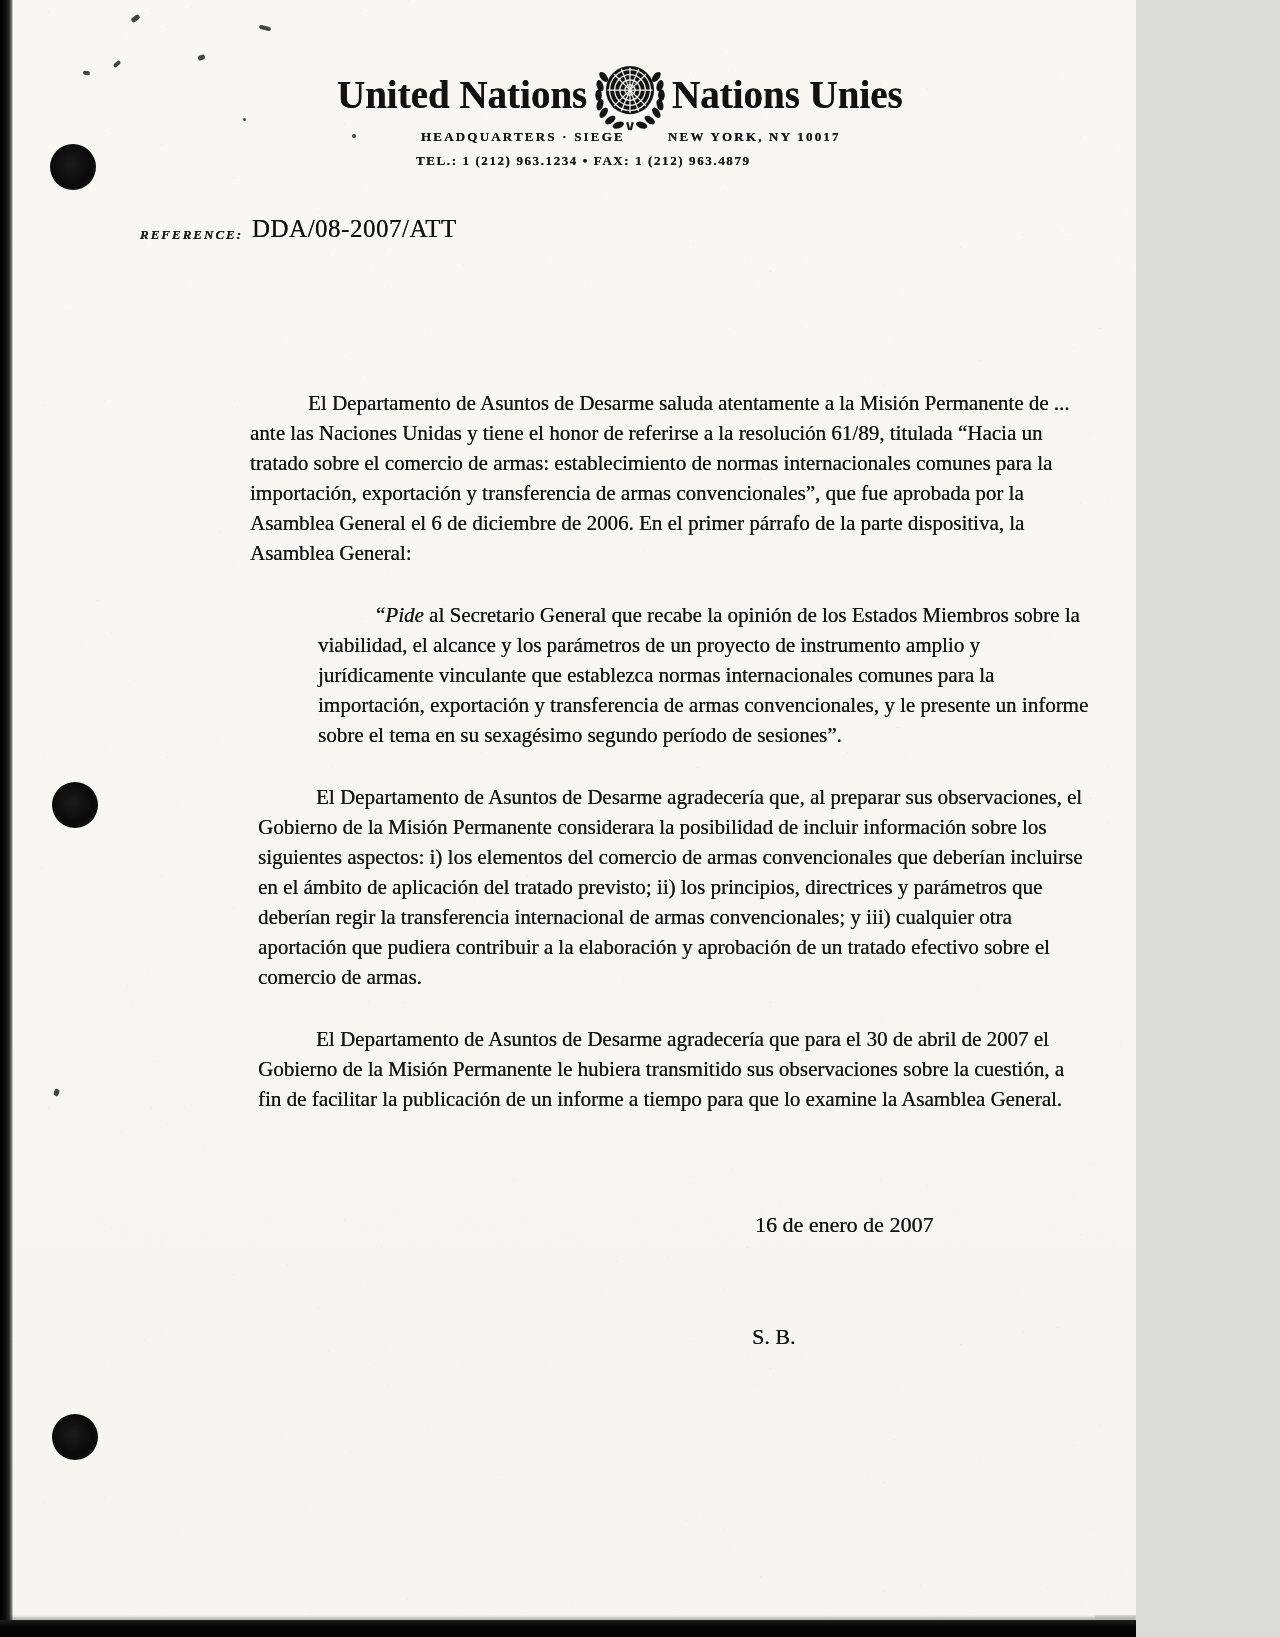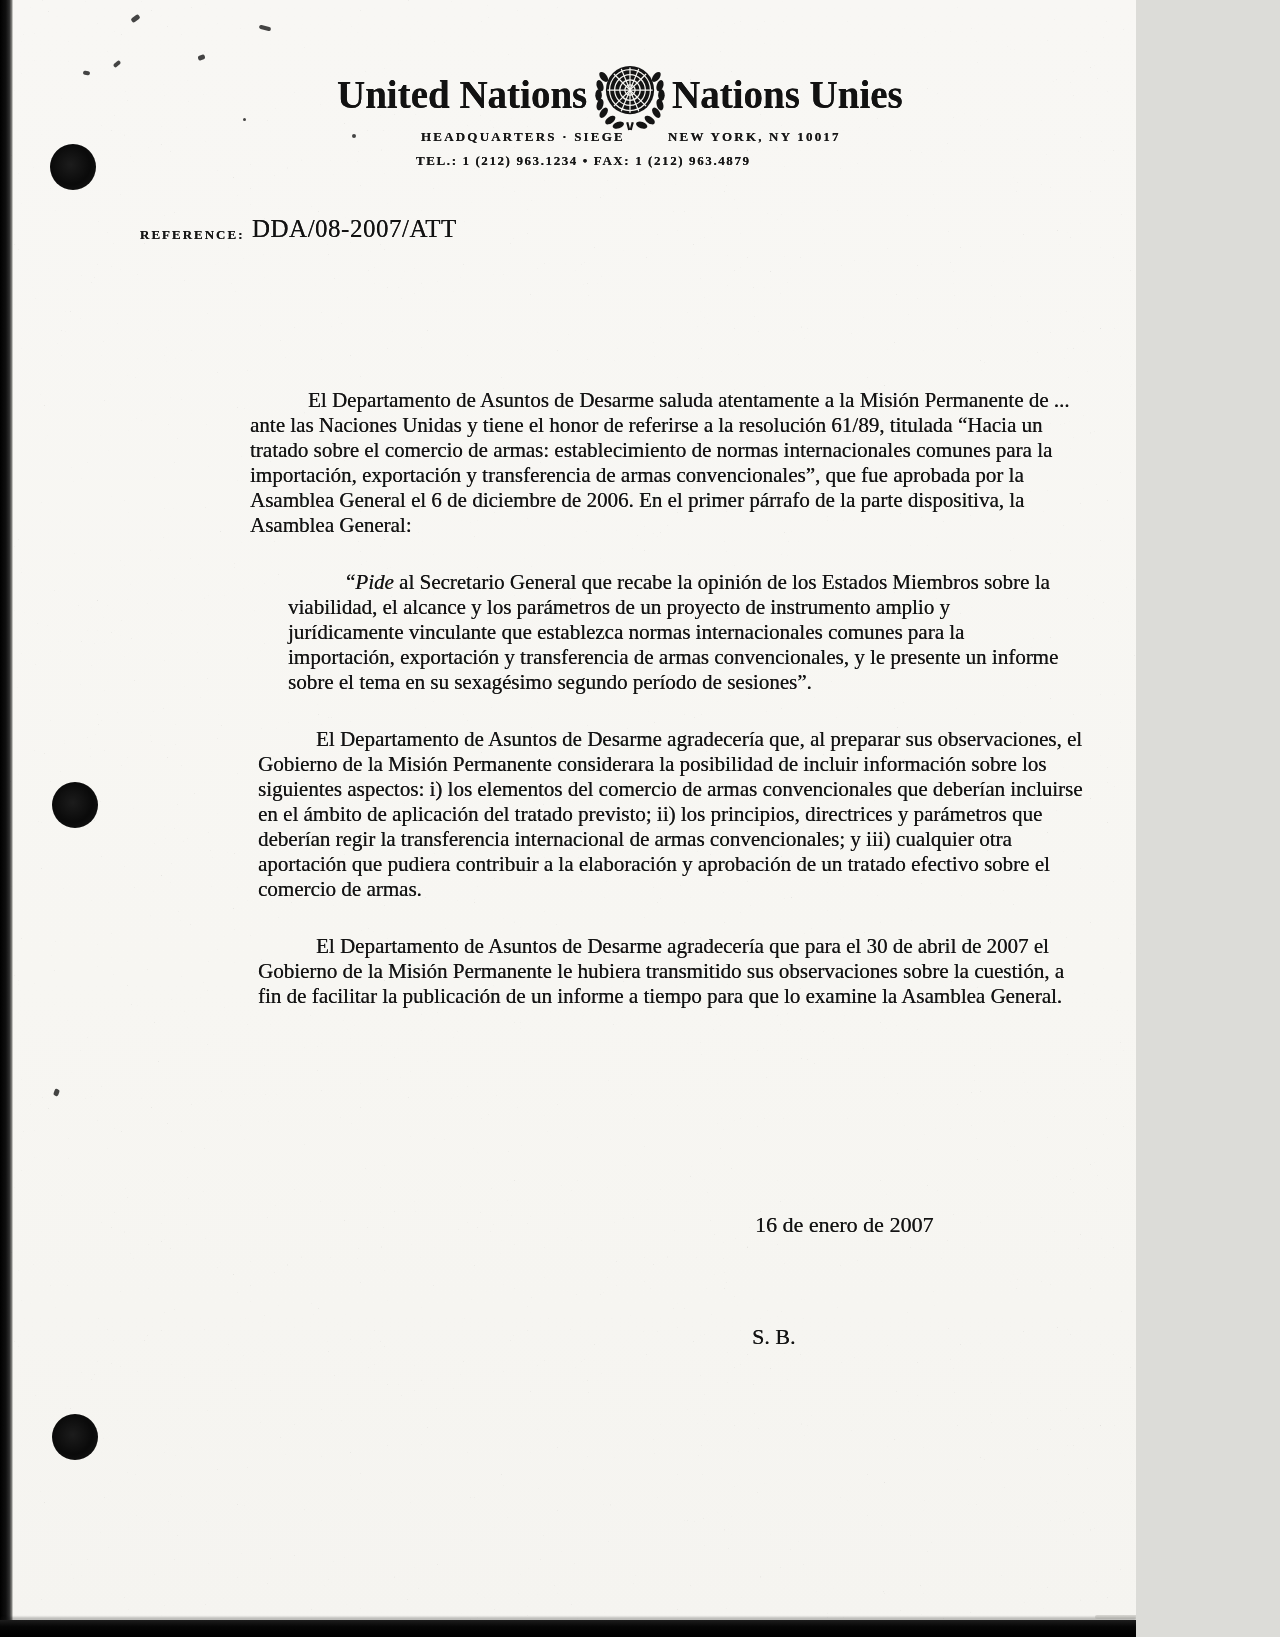--- a/index.html
+++ b/index.html
@@ -48,36 +48,36 @@
     position: absolute; font-size: 13px; font-weight: bold; letter-spacing: 2.2px;
     color: #161616; white-space: nowrap; text-shadow: 0 0 0.4px rgba(10,10,10,0.8);
   }
   .addr-left  { left: 421px; top: 129px; text-align: center; }
   .addr-right { left: 668px; top: 129px; }
   .tel-line   { left: 416px; top: 153px; letter-spacing: 1.6px; }
 
   
   .ref-label {
     position: absolute; left: 140px; top: 227px; font-size: 13px; font-weight: bold;
-    letter-spacing: 2px; color: #161616; text-shadow: 0 0 0.4px rgba(10,10,10,0.8);
+    letter-spacing: 2px; color: #161616; text-shadow: 0 0 0.4px rgba(10,10,10,0.8); font-style: italic;
   }
   .ref-value {
     position: absolute; left: 252px; top: 215px; font-size: 25px; color: #121212;
     letter-spacing: 0.5px; text-shadow: 0 0 0.5px rgba(10,10,10,0.85);
   }
 
   
   .letter-body {
     position: absolute; left: 250px; top: 388px; width: 834px;
-    font-size: 21px; line-height: 25px; color: #131313;
+    font-size: 21px; line-height: 30px; color: #131313;
     text-shadow: 0.25px 0 0 rgba(15,15,15,0.85);
   }
   .letter-body p { margin: 0; text-indent: 58px; }
   .letter-body p + p { margin-top: 32px; margin-left: 8px; }
-  .letter-body .quote { margin-left: 38px; width: 772px; }
+  .letter-body .quote { margin-left: 68px; width: 772px; }
   .quote i { font-style: italic; }
 
   .date-line, .sig-line {
     position: absolute; font-size: 22px; color: #131313;
     text-shadow: 0.25px 0 0 rgba(15,15,15,0.85); white-space: nowrap;
   }
   .date-line { left: 755px; top: 1212px; }
   .sig-line  { left: 752px; top: 1324px; }
 </style>
 </head>

